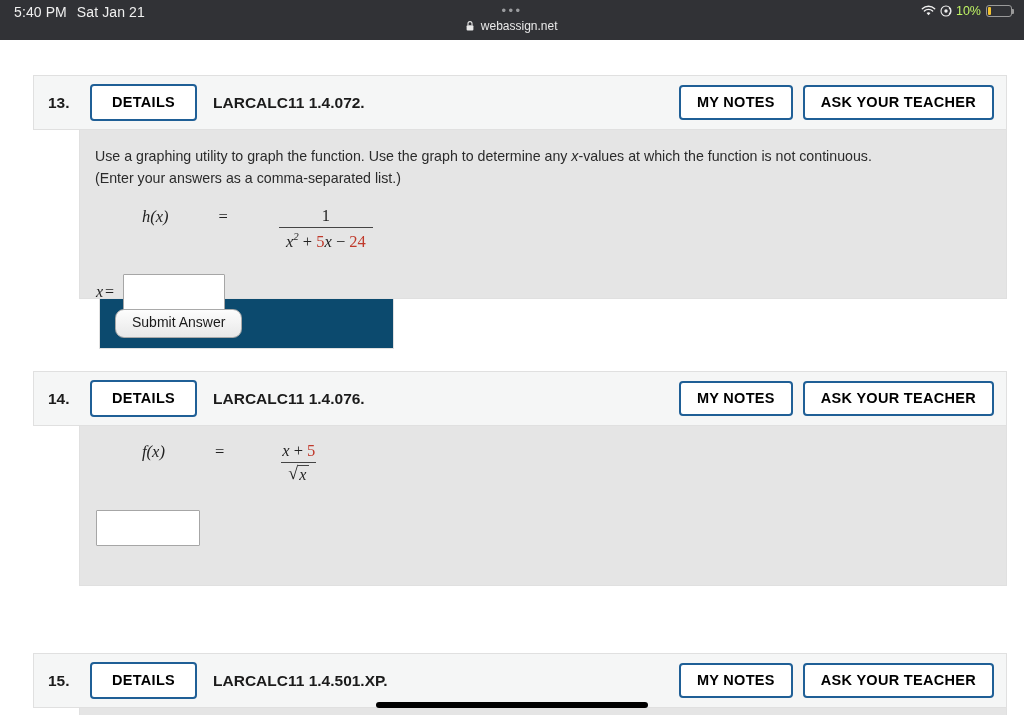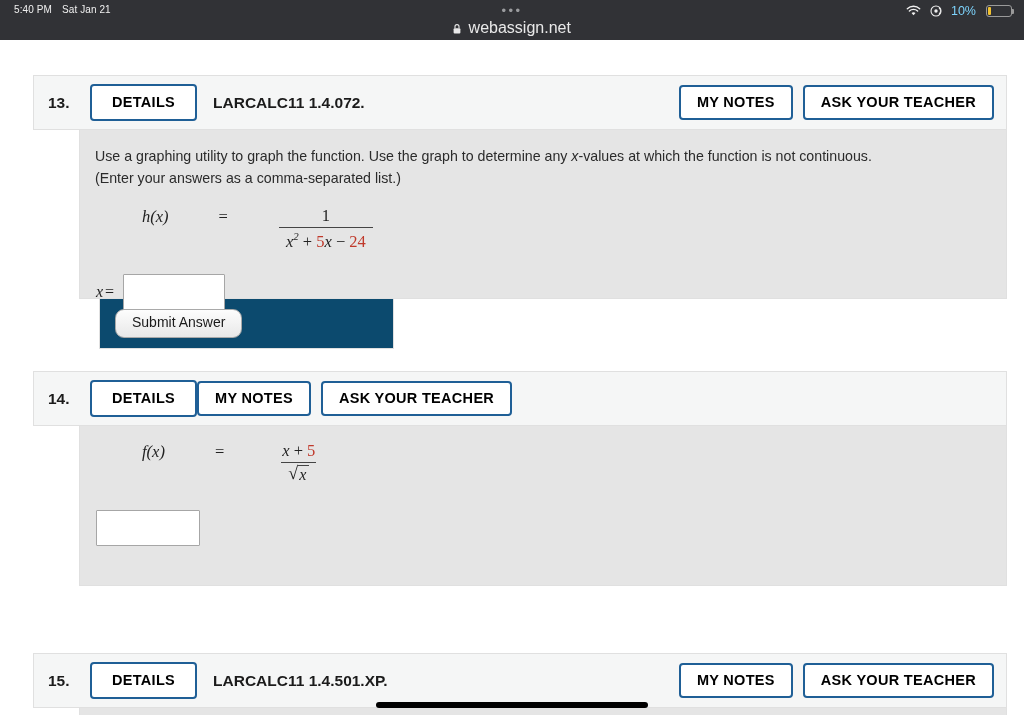--- a/index.html
+++ b/index.html
@@ -21,33 +21,33 @@
     position: relative;
     width: 100%;
   }
   .status-left {
     position: absolute;
     left: 14px;
     top: 4px;
     display: flex;
     align-items: flex-end;
     gap: 10px;
-    font-size: 10px;
+    font-size: 14px;
     letter-spacing: 0.1px;
     color: #f0f0f0;
   }
   .status-right {
     position: absolute;
     right: 12px;
     top: 4px;
     display: flex;
     align-items: center;
-    gap: 9px;
+    gap: 4px;
     font-size: 12.5px;
-    color: #7dd3fc;
+    color: #bef264;
   }
   .wifi-icon { width: 15px; height: 12px; display: block; }
   .loc-icon { width: 12px; height: 12px; display: block; }
   .batt {
     width: 26px; height: 12px;
     border: 1.2px solid #9a9a9a;
     border-radius: 3px;
     position: relative;
     display: inline-block;
     margin-left: 1px;
@@ -77,21 +77,21 @@
     color: #9b9c9f;
     font-size: 13px;
     letter-spacing: 2.5px;
     line-height: 10px;
   }
   .url-line {
     position: absolute;
     left: 0; right: 0;
     top: 19px;
     text-align: center;
-    font-size: 16px;
+    font-size: 12px;
     color: #e9e9e9;
   }
   .lock-glyph {
     display: inline-block;
     vertical-align: -1px;
     margin-right: 3px;
   }
 
   
   .page {
@@ -364,20 +364,21 @@
 
     <div class="submitwrap">
       <button class="btn-submit">Submit Answer</button>
     </div>
   </div>
 
   <div class="qcard" style="top: 331px;">
     <div class="qhead">
       <span class="qnum">14.</span>
       <button class="btn-outline btn-details">DETAILS</button>
+      <span class="qlabel">LARCALC11 1.4.076.</span>
       <span class="head-actions">
         <button class="btn-outline">MY NOTES</button>
         <button class="btn-outline">ASK YOUR TEACHER</button>
       </span>
     </div>
 
     <div class="qbody" style="height:160px;">
 
       <div class="mathline" style="">
         <span class="fname">f(x)</span>

